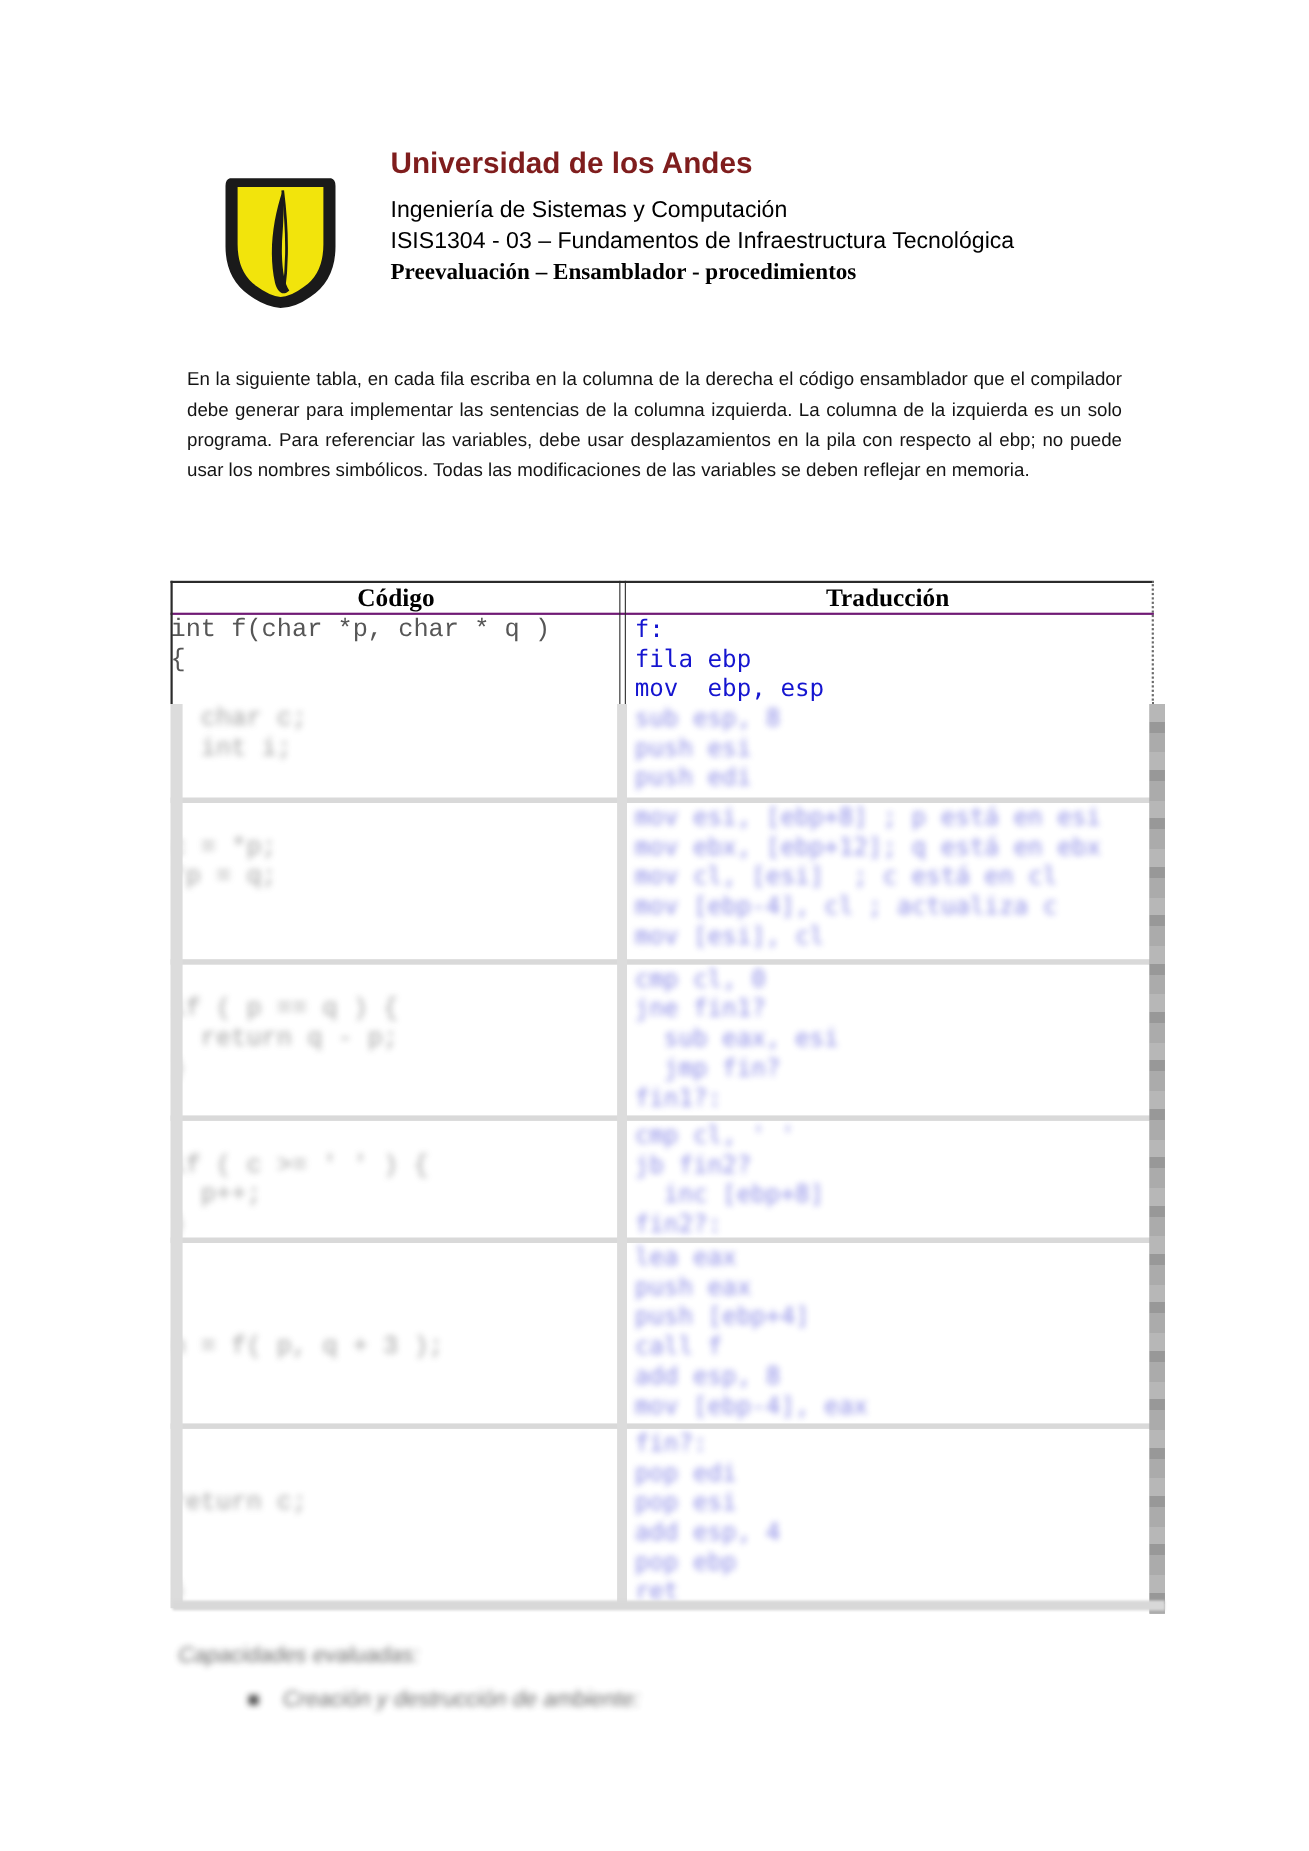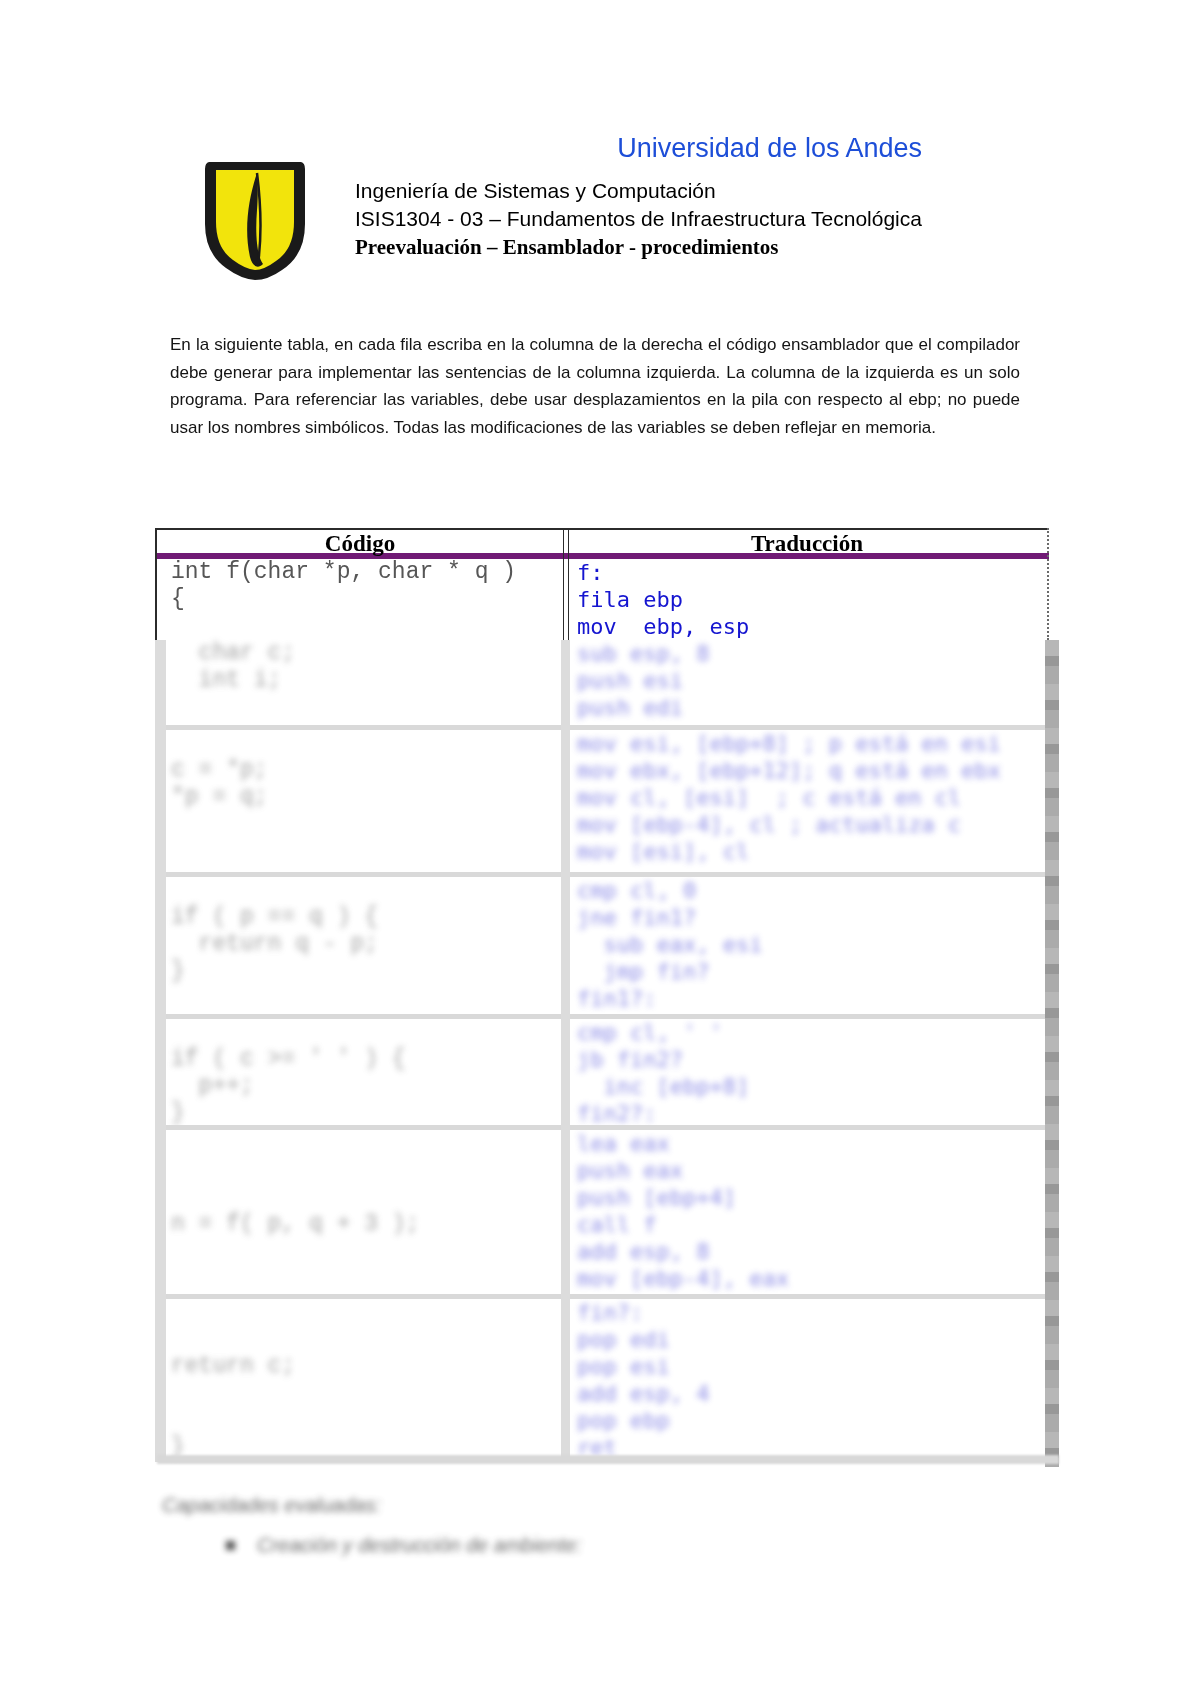--- a/index.html
+++ b/index.html
@@ -1,36 +1,36 @@
 <!DOCTYPE html>
 <html><head>
 <meta charset="utf-8">
 <style>
   html,body{margin:0;padding:0;background:#ffffff;}
   .page{position:relative;width:1190px;height:1683px;background:#ffffff;overflow:hidden;
         font-family:"Liberation Sans",sans-serif;color:#111;}
   
   .logo{position:absolute;left:200px;top:160px;width:110px;height:122px;}
   .hdr{position:absolute;left:355px;top:133px;}
-  .hdr .h1{font-weight:normal;font-size:27px;line-height:30px;margin-bottom:14px;color:#1d4ed8;text-align:right;}
+  .hdr .h1{font-weight:bold;font-size:27px;line-height:30px;margin-bottom:14px;color:#7f1d1d;}
   .hdr .h2{font-size:21px;line-height:28px;color:#000;}
   .hdr .h2.bold{font-weight:bold;font-family:Liberation Serif, serif;}
   
   .instructions{position:absolute;left:170px;top:331px;width:850px;
         font-size:17px;line-height:27.5px;text-align:justify;color:#141414;}
   
   .tbl{position:absolute;left:155px;top:528px;width:894px;height:934px;}
   .thead{display:grid;grid-template-columns:410px 1fr;height:31px;box-sizing:border-box;
-        border-top:2px solid #2b2b2b;border-bottom:6px solid #701a75;}
+        border-top:2px solid #2b2b2b;border-bottom:2px solid #701a75;}
   .th{font-family:"Liberation Serif",serif;font-weight:bold;font-size:23px;
         line-height:27px;text-align:center;color:#000;}
   .trow{display:grid;grid-template-columns:410px 1fr;box-sizing:border-box;overflow:hidden;}
   .trow.sep{border-top:5px solid #d9d9d9;}
   .cl{height:27px;line-height:27px;white-space:pre;}
-  .cell-l .cl{font-family:"Liberation Mono",monospace;font-size:23px;color:#565656;padding-left:16px;}
+  .cell-l .cl{font-family:"Liberation Mono",monospace;font-size:23px;color:#565656;}
   .cell-r .cl{font-family:"DejaVu Sans Mono",monospace;font-size:22px;color:#1515d0;padding-left:12px;}
   .cell-l .cl.blur{filter:blur(3px);opacity:.72;color:#7d7d7d;}
   .cell-r .cl.blur{filter:blur(3px);opacity:.62;color:#4646d8;}
   
   .ov{position:absolute;}
   .b-left-sharp{left:0;top:0;width:2px;height:112px;background:#2b2b2b;}
   .b-left-blur{left:0;top:112px;width:11px;height:822px;background:#dcdcdc;}
   .b-div-sharp{left:408px;top:0;width:6px;height:112px;box-sizing:border-box;
         border-left:1px solid #2b2b2b;border-right:1px solid #2b2b2b;}
   .b-div-blur{left:406px;top:112px;width:9px;height:822px;background:#dcdcdc;}

